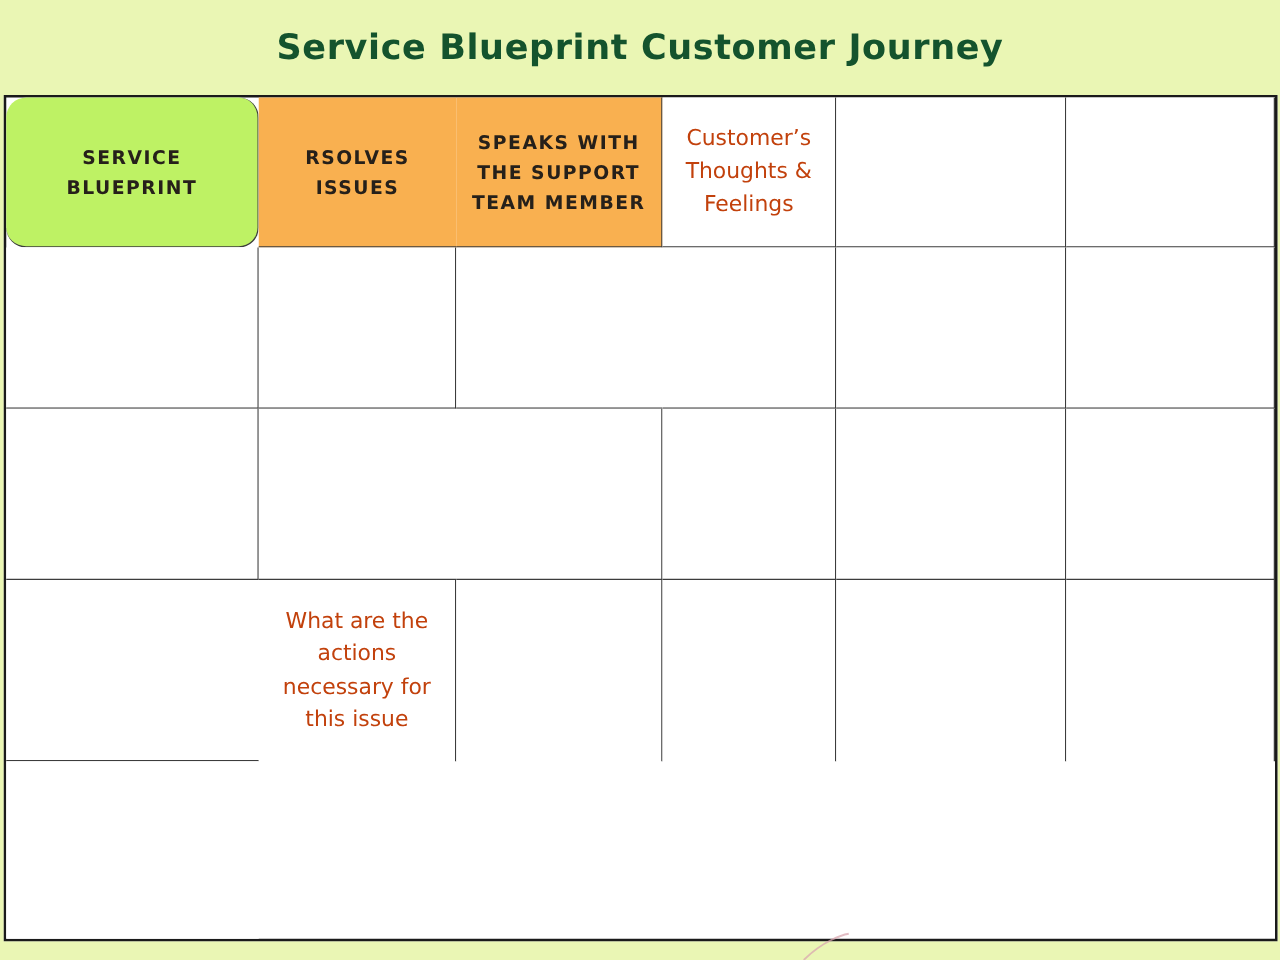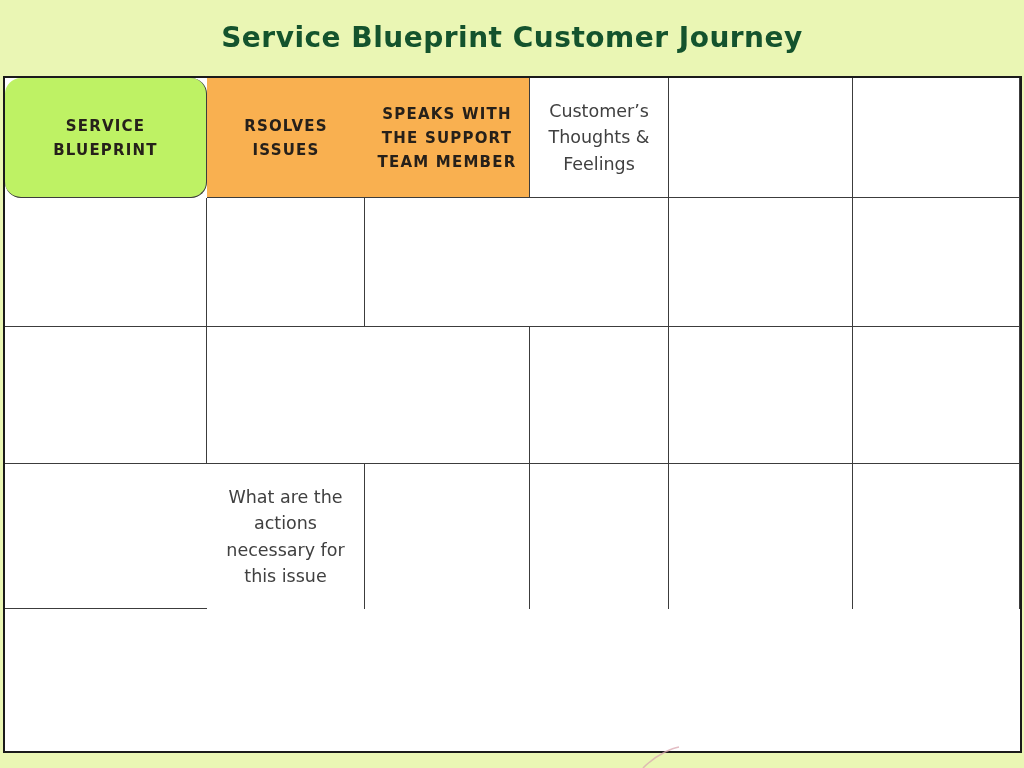--- a/index.html
+++ b/index.html
@@ -57,21 +57,21 @@
     color: #26201A;
     padding: 4px 6px;
     text-transform: uppercase;
   }
   .cell.teal   { background: #bef264; border-radius: 16px; }
   .cell.orange { background: #F9B050; }
   .cell.row-label {
     background: #FFFFFF;
     font-size: 17.5px;
     font-weight: 400;
-    color: #404040;
+    color: #c2410c;
     line-height: 1.5;
     padding: 4px 6px;
   }
   .cell.empty { background: #FFFFFF; }
   .squiggle {
     position: absolute;
     left: 615px;
     top: 744px;
     width: 110px;
     height: 24px;

